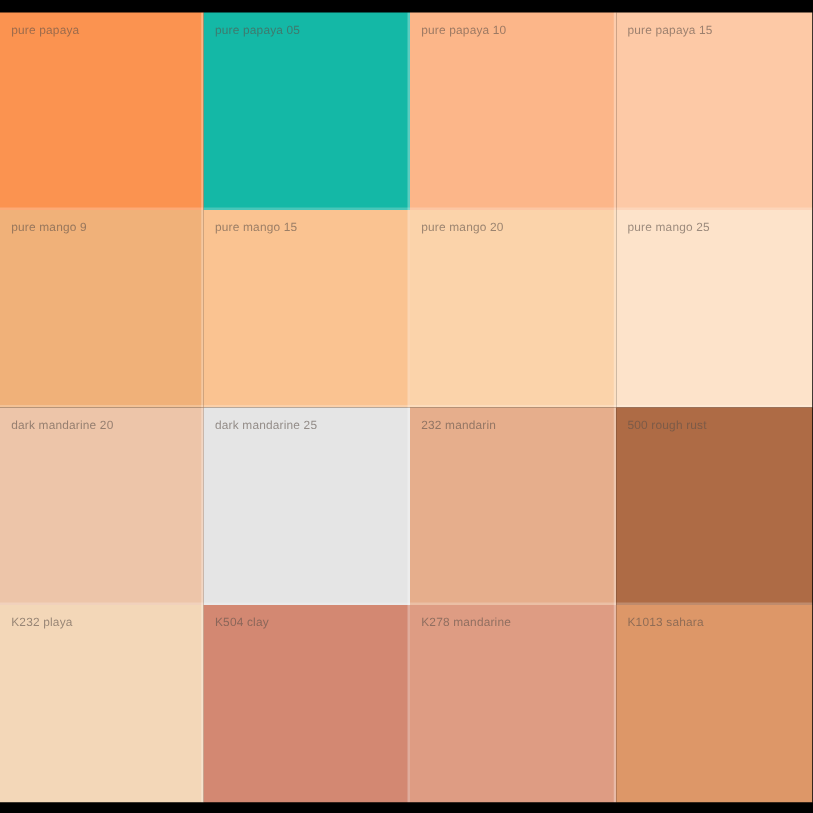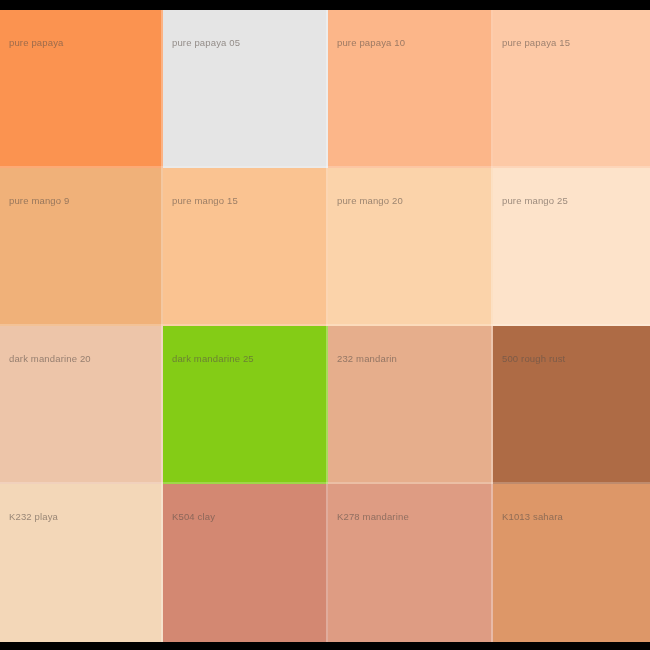--- a/index.html
+++ b/index.html
@@ -81,35 +81,34 @@
   .swatch-label {
     position: absolute;
     top: 9px;
     left: 9px;
     font-size: 9.5px;
     line-height: 12px;
     letter-spacing: 0.15px;
     color: rgba(92, 80, 74, 0.60);
     white-space: nowrap;
     z-index: 2;
-    margin-top: 18px;
   }
 </style>
 </head>
 <body>
 
 <div id="app">
 
   <div class="top-bar"></div>
 
   <div class="swatch-grid" id="swatch-grid">
       <div class="swatch" style="background: rgb(251, 147, 80);">
         <span class="swatch-label">pure papaya</span>
       </div>
-      <div class="swatch" style="background: #e5e5e5;">
+      <div class="swatch" style="background: #14b8a6;">
         <span class="swatch-label">pure papaya 05</span>
       </div>
       <div class="swatch" style="background: rgb(252, 182, 137);">
         <span class="swatch-label">pure papaya 10</span>
       </div>
       <div class="swatch last-col" style="background: rgb(253, 201, 166);">
         <span class="swatch-label">pure papaya 15</span>
       </div>
       <div class="swatch" style="background: rgb(240, 177, 121);">
         <span class="swatch-label">pure mango 9</span>
@@ -119,21 +118,21 @@
       </div>
       <div class="swatch" style="background: rgb(251, 211, 170);">
         <span class="swatch-label">pure mango 20</span>
       </div>
       <div class="swatch last-col" style="background: rgb(253, 227, 202);">
         <span class="swatch-label">pure mango 25</span>
       </div>
       <div class="swatch" style="background: rgb(237, 197, 169);">
         <span class="swatch-label">dark mandarine 20</span>
       </div>
-      <div class="swatch" style="background: #84cc16;">
+      <div class="swatch" style="background: #e5e5e5;">
         <span class="swatch-label">dark mandarine 25</span>
       </div>
       <div class="swatch" style="background: rgb(230, 174, 140);">
         <span class="swatch-label">232 mandarin</span>
       </div>
       <div class="swatch last-col" style="background: rgb(174, 107, 69);">
         <span class="swatch-label">500 rough rust</span>
       </div>
       <div class="swatch last-row" style="background: rgb(243, 215, 184); padding-left: 32px;">
         <span class="swatch-label">K232 playa</span>

